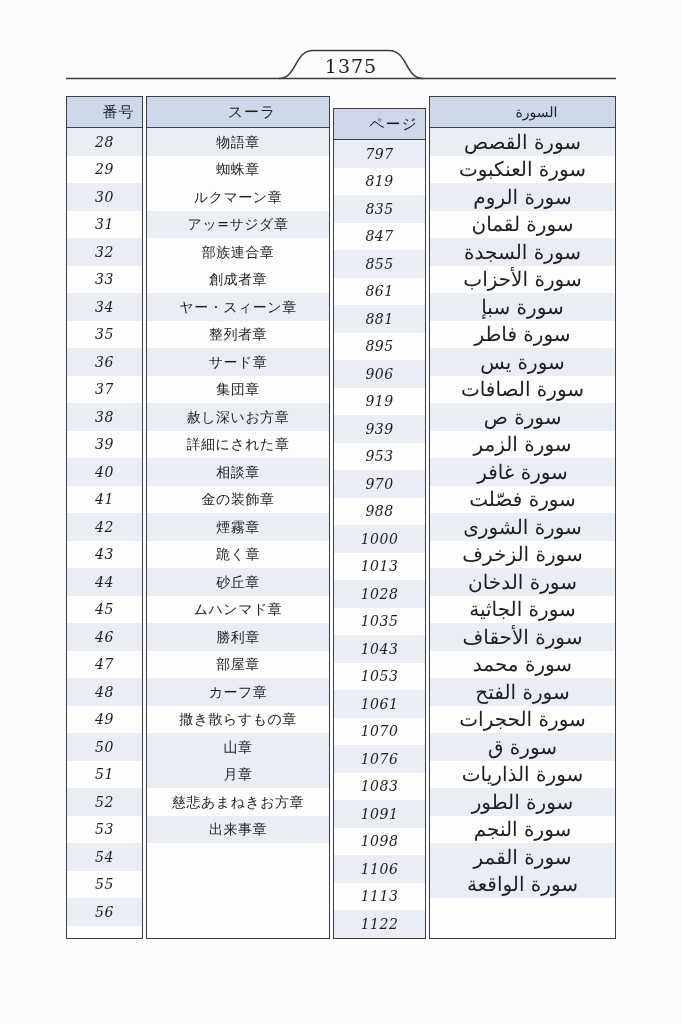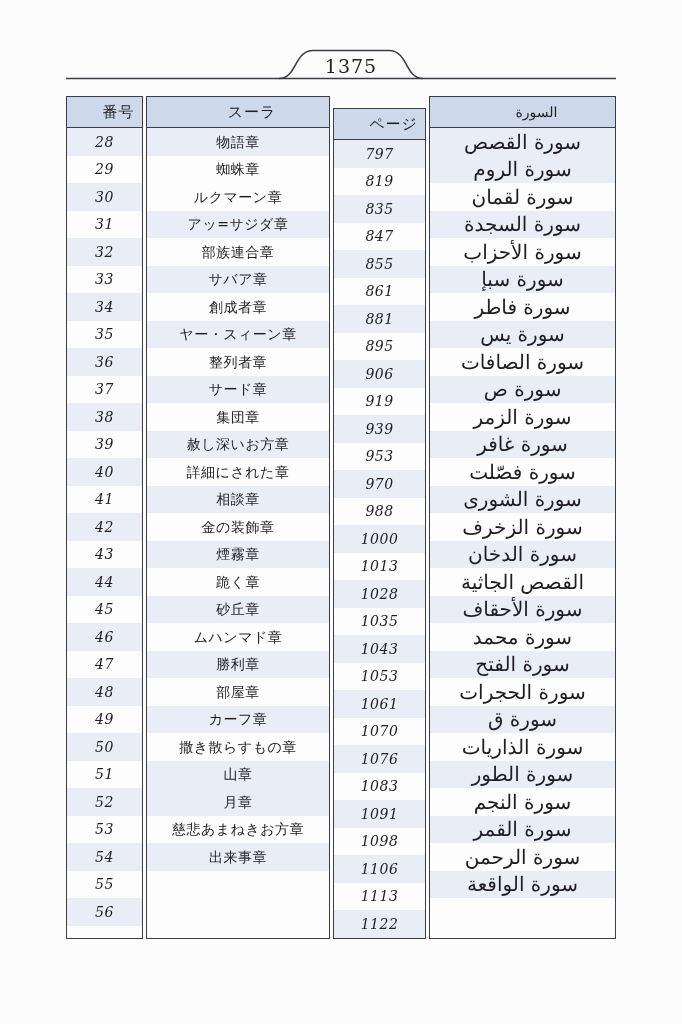--- a/index.html
+++ b/index.html
@@ -114,21 +114,20 @@
         <div class="cell body-cell num">55</div>
         <div class="cell body-cell stripe num">56</div>
       </div>
       <div class="col" style="width: 184px;">
         <div class="cell header-cell">スーラ</div>
         <div class="cell body-cell stripe">物語章</div>
         <div class="cell body-cell">蜘蛛章</div>
         <div class="cell body-cell">ルクマーン章</div>
         <div class="cell body-cell stripe">アッ=サジダ章</div>
         <div class="cell body-cell">部族連合章</div>
-        <div class="cell body-cell stripe">サバア章</div>
         <div class="cell body-cell">創成者章</div>
         <div class="cell body-cell stripe">ヤー・スィーン章</div>
         <div class="cell body-cell">整列者章</div>
         <div class="cell body-cell stripe">サード章</div>
         <div class="cell body-cell">集団章</div>
         <div class="cell body-cell stripe">赦し深いお方章</div>
         <div class="cell body-cell">詳細にされた章</div>
         <div class="cell body-cell stripe">相談章</div>
         <div class="cell body-cell">金の装飾章</div>
         <div class="cell body-cell stripe">煙霧章</div>
@@ -172,43 +171,43 @@
         <div class="cell body-cell num">1083</div>
         <div class="cell body-cell stripe num">1091</div>
         <div class="cell body-cell num">1098</div>
         <div class="cell body-cell stripe num">1106</div>
         <div class="cell body-cell num">1113</div>
         <div class="cell body-cell stripe num">1122</div>
       </div>
       <div class="col" style="width: 187px;">
         <div class="cell header-cell arabic" dir="rtl">السورة</div>
         <div class="cell body-cell stripe arabic" dir="rtl">سورة القصص</div>
+        <div class="cell body-cell arabic" dir="rtl">سورة العنكبوت</div>
         <div class="cell body-cell stripe arabic" dir="rtl">سورة الروم</div>
         <div class="cell body-cell arabic" dir="rtl">سورة لقمان</div>
         <div class="cell body-cell stripe arabic" dir="rtl">سورة السجدة</div>
         <div class="cell body-cell arabic" dir="rtl">سورة الأحزاب</div>
         <div class="cell body-cell stripe arabic" dir="rtl">سورة سبإ</div>
         <div class="cell body-cell arabic" dir="rtl">سورة فاطر</div>
         <div class="cell body-cell stripe arabic" dir="rtl">سورة يس</div>
         <div class="cell body-cell arabic" dir="rtl">سورة الصافات</div>
         <div class="cell body-cell stripe arabic" dir="rtl">سورة ص</div>
         <div class="cell body-cell arabic" dir="rtl">سورة الزمر</div>
         <div class="cell body-cell stripe arabic" dir="rtl">سورة غافر</div>
         <div class="cell body-cell arabic" dir="rtl">سورة فصّلت</div>
         <div class="cell body-cell stripe arabic" dir="rtl">سورة الشورى</div>
         <div class="cell body-cell arabic" dir="rtl">سورة الزخرف</div>
         <div class="cell body-cell stripe arabic" dir="rtl">سورة الدخان</div>
-        <div class="cell body-cell arabic" dir="rtl">القصص الجاثية</div>
+        <div class="cell body-cell arabic" dir="rtl">سورة الجاثية</div>
         <div class="cell body-cell stripe arabic" dir="rtl">سورة الأحقاف</div>
         <div class="cell body-cell arabic" dir="rtl">سورة محمد</div>
         <div class="cell body-cell stripe arabic" dir="rtl">سورة الفتح</div>
         <div class="cell body-cell arabic" dir="rtl">سورة الحجرات</div>
         <div class="cell body-cell stripe arabic" dir="rtl">سورة ق</div>
         <div class="cell body-cell arabic" dir="rtl">سورة الذاريات</div>
         <div class="cell body-cell stripe arabic" dir="rtl">سورة الطور</div>
         <div class="cell body-cell arabic" dir="rtl">سورة النجم</div>
         <div class="cell body-cell stripe arabic" dir="rtl">سورة القمر</div>
-        <div class="cell body-cell arabic" dir="rtl">سورة الرحمن</div>
         <div class="cell body-cell stripe arabic" dir="rtl">سورة الواقعة</div>
       </div>
     </div>
 
 </div>
 
 </body></html>

